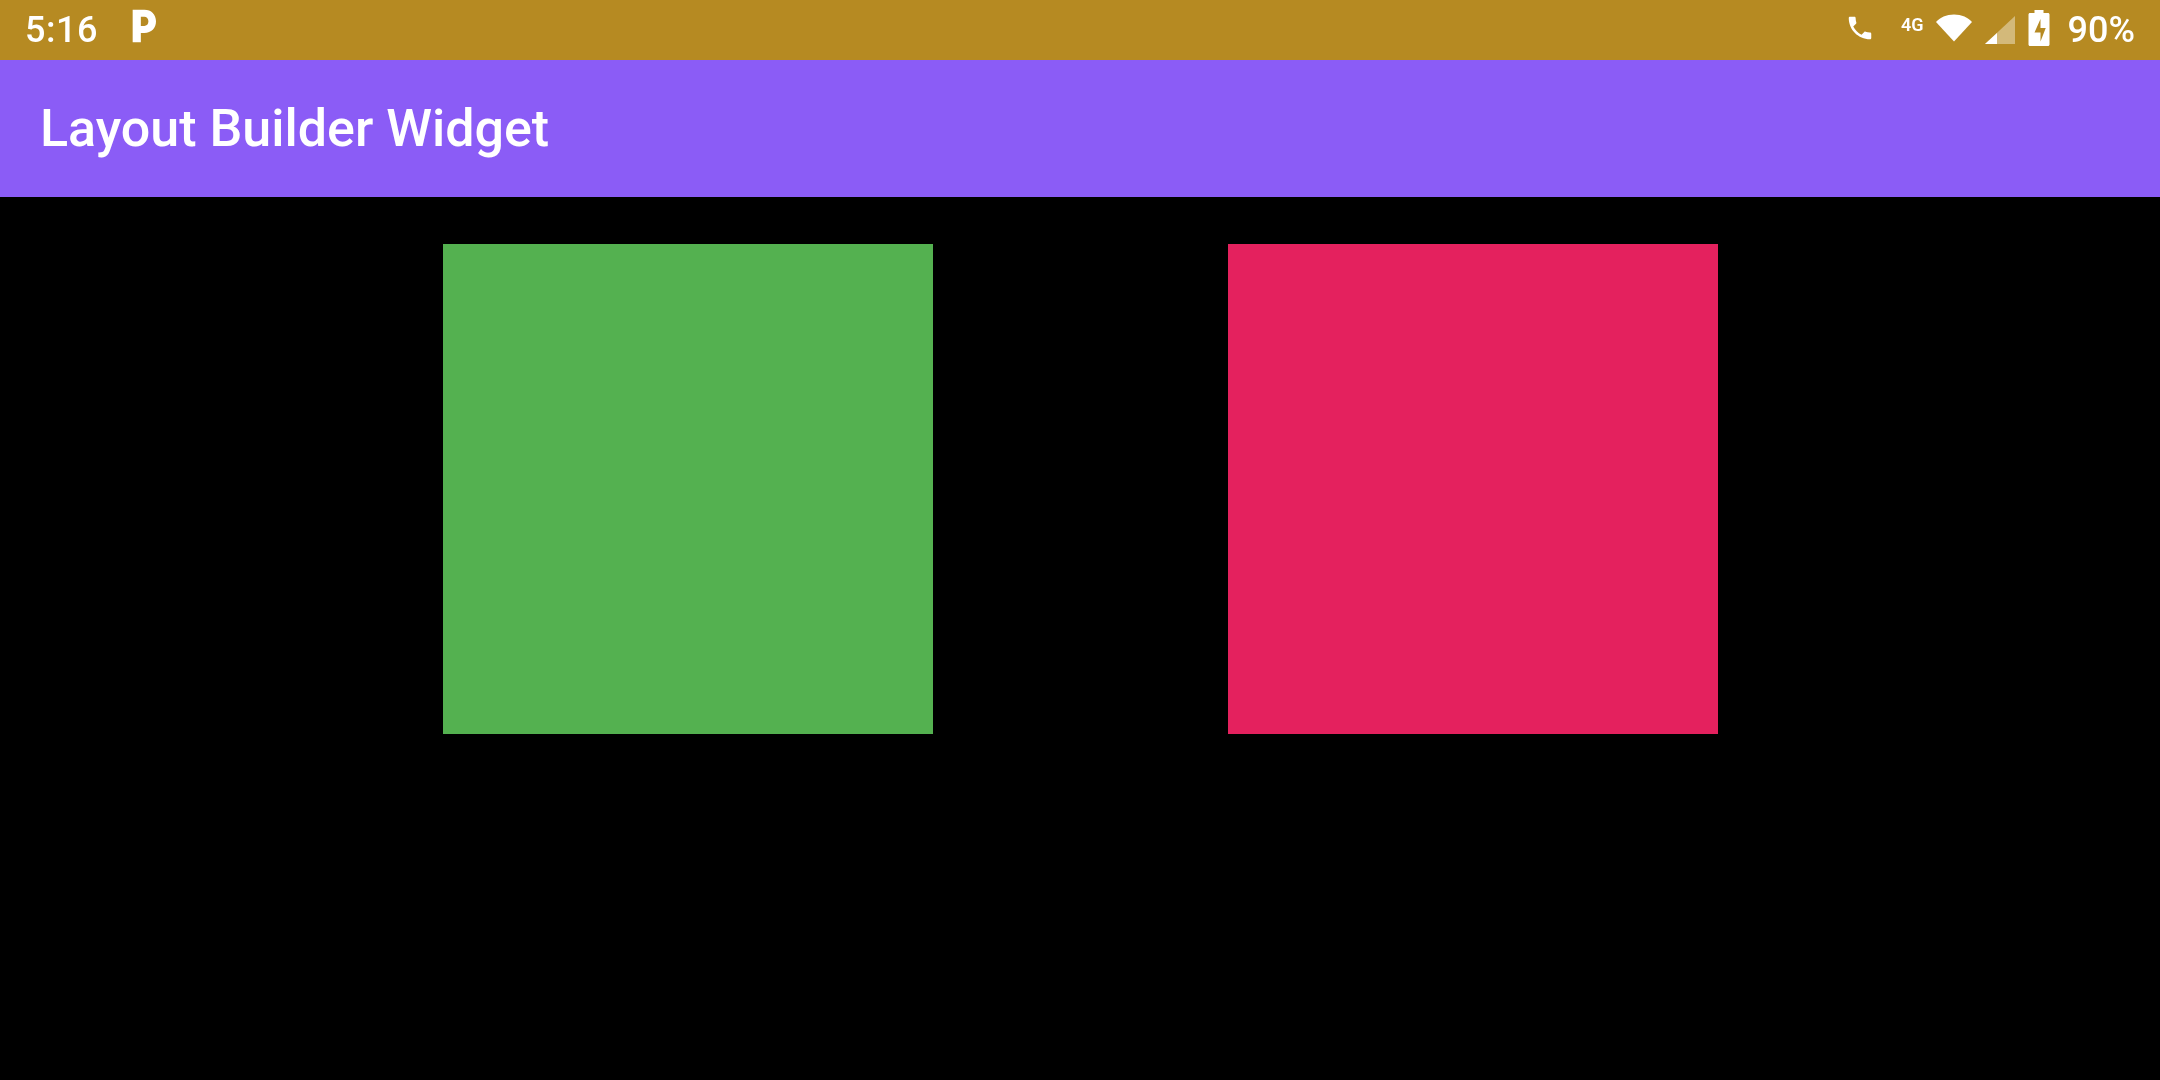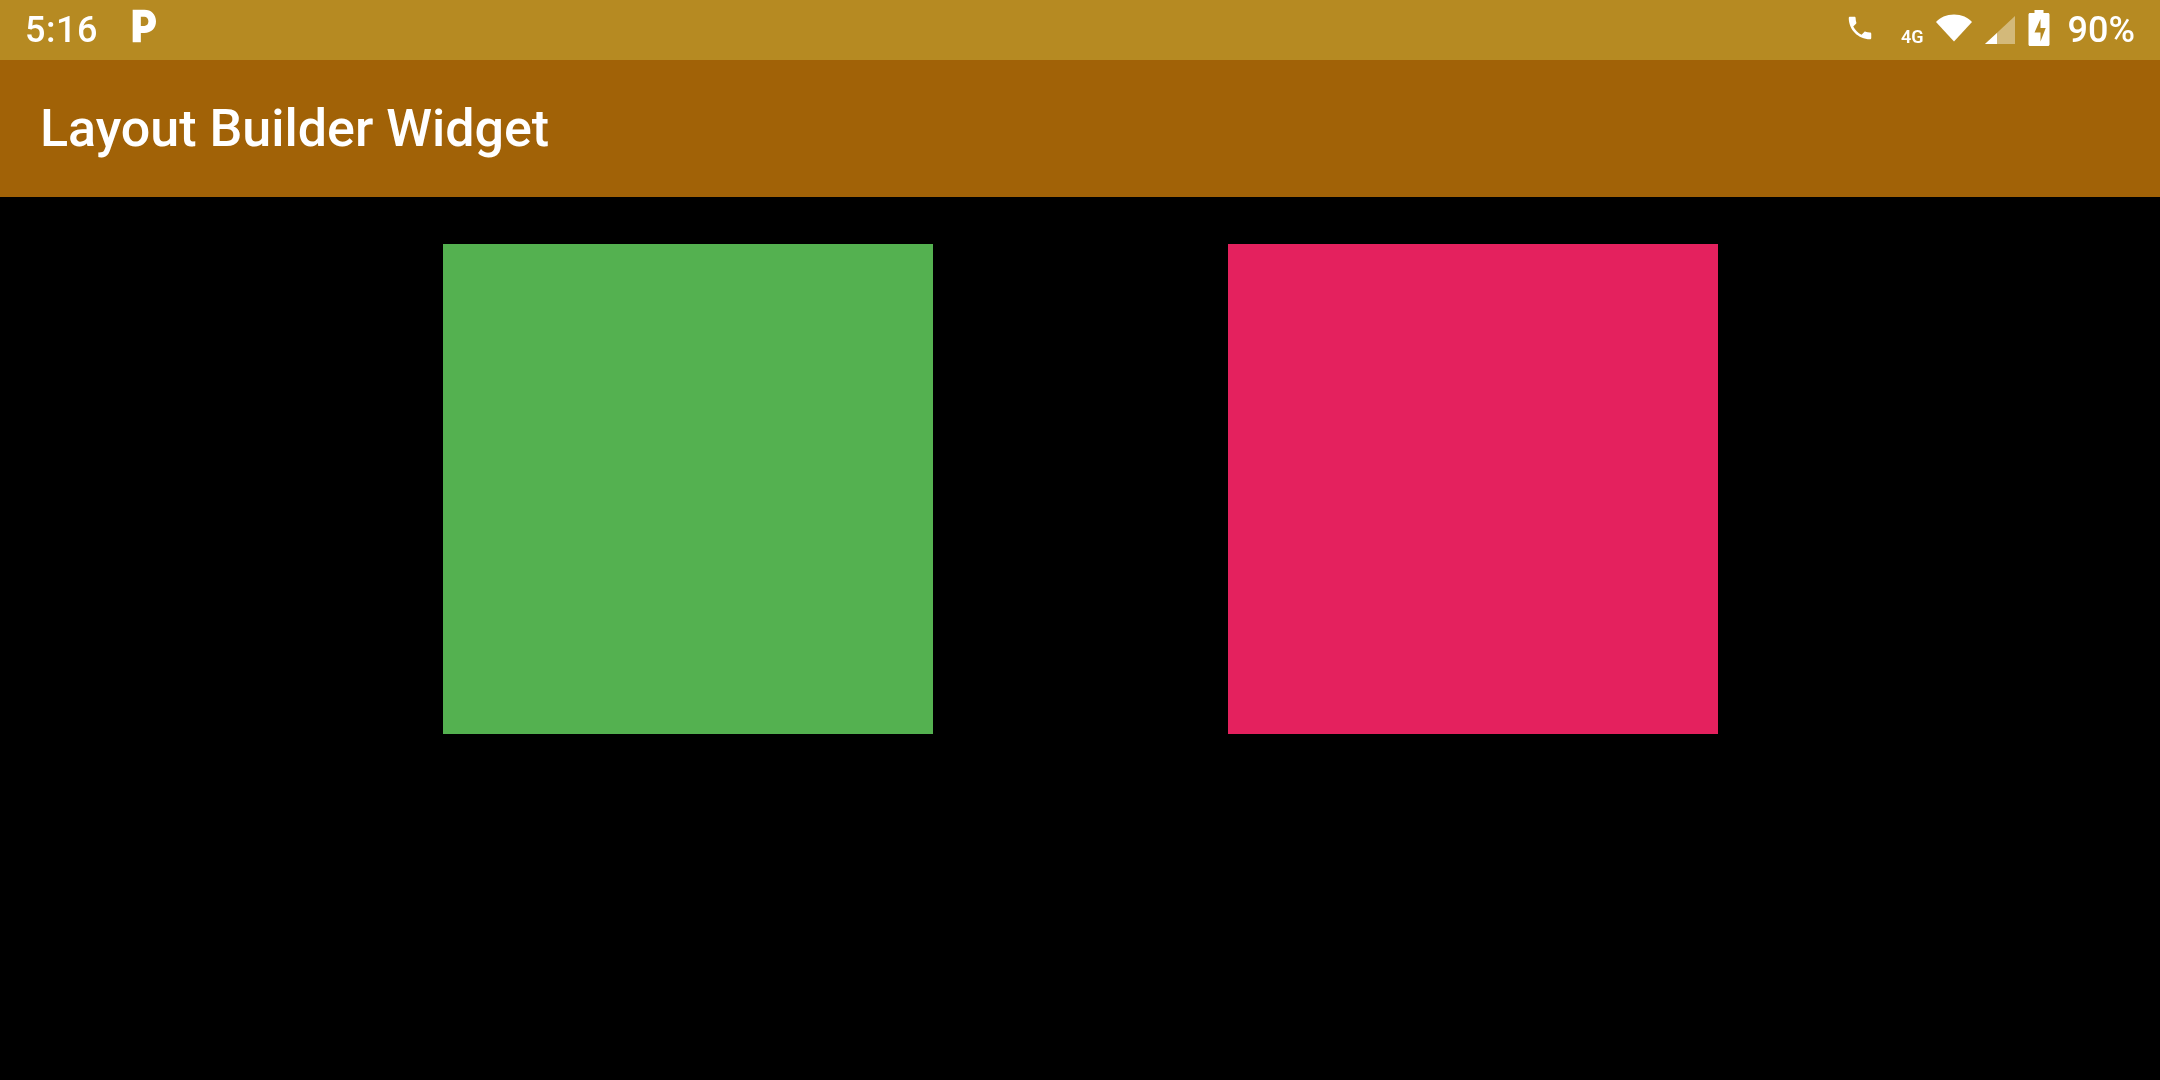--- a/index.html
+++ b/index.html
@@ -45,21 +45,21 @@
     }
     
     .status-right {
       display: flex;
       align-items: center;
       gap: 12px;
     }
     
     .phone-4g {
       display: flex;
-      align-items: flex-end;
+      align-items: center;
       position: relative;
       gap: 28px;
     }
     
     .phone-icon svg {
       width: 30px;
       height: 30px;
       fill: #ffffff;
     }
     
@@ -110,21 +110,21 @@
     
     .battery-percent {
       font-size: 36px;
       font-weight: 500;
       margin-left: 6px;
     }
     
     .app-bar {
       width: 100%;
       height: 137px;
-      background-color: #a16207;
+      background-color: #8b5cf6;
       display: flex;
       align-items: center;
       padding: 0 40px;
     }
     
     .app-title {
       color: #ffffff;
       font-size: 52px;
       font-weight: 500;
     }

